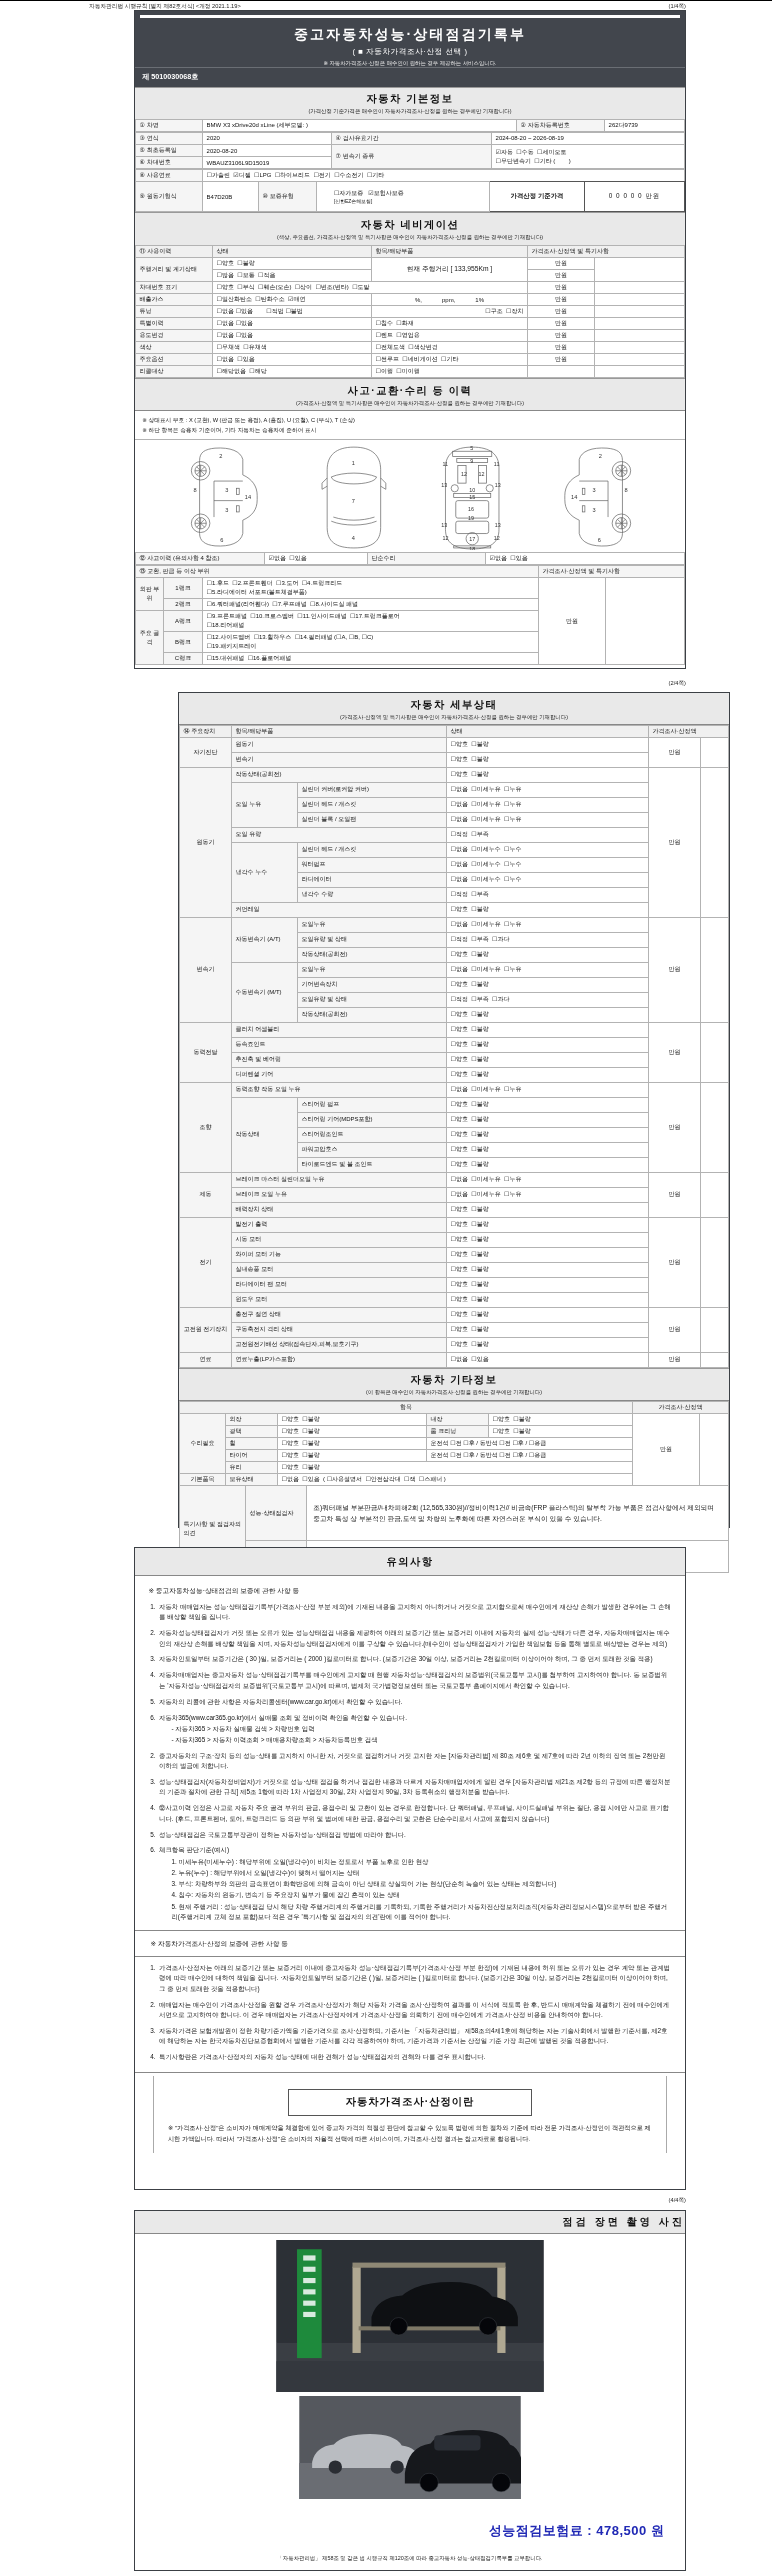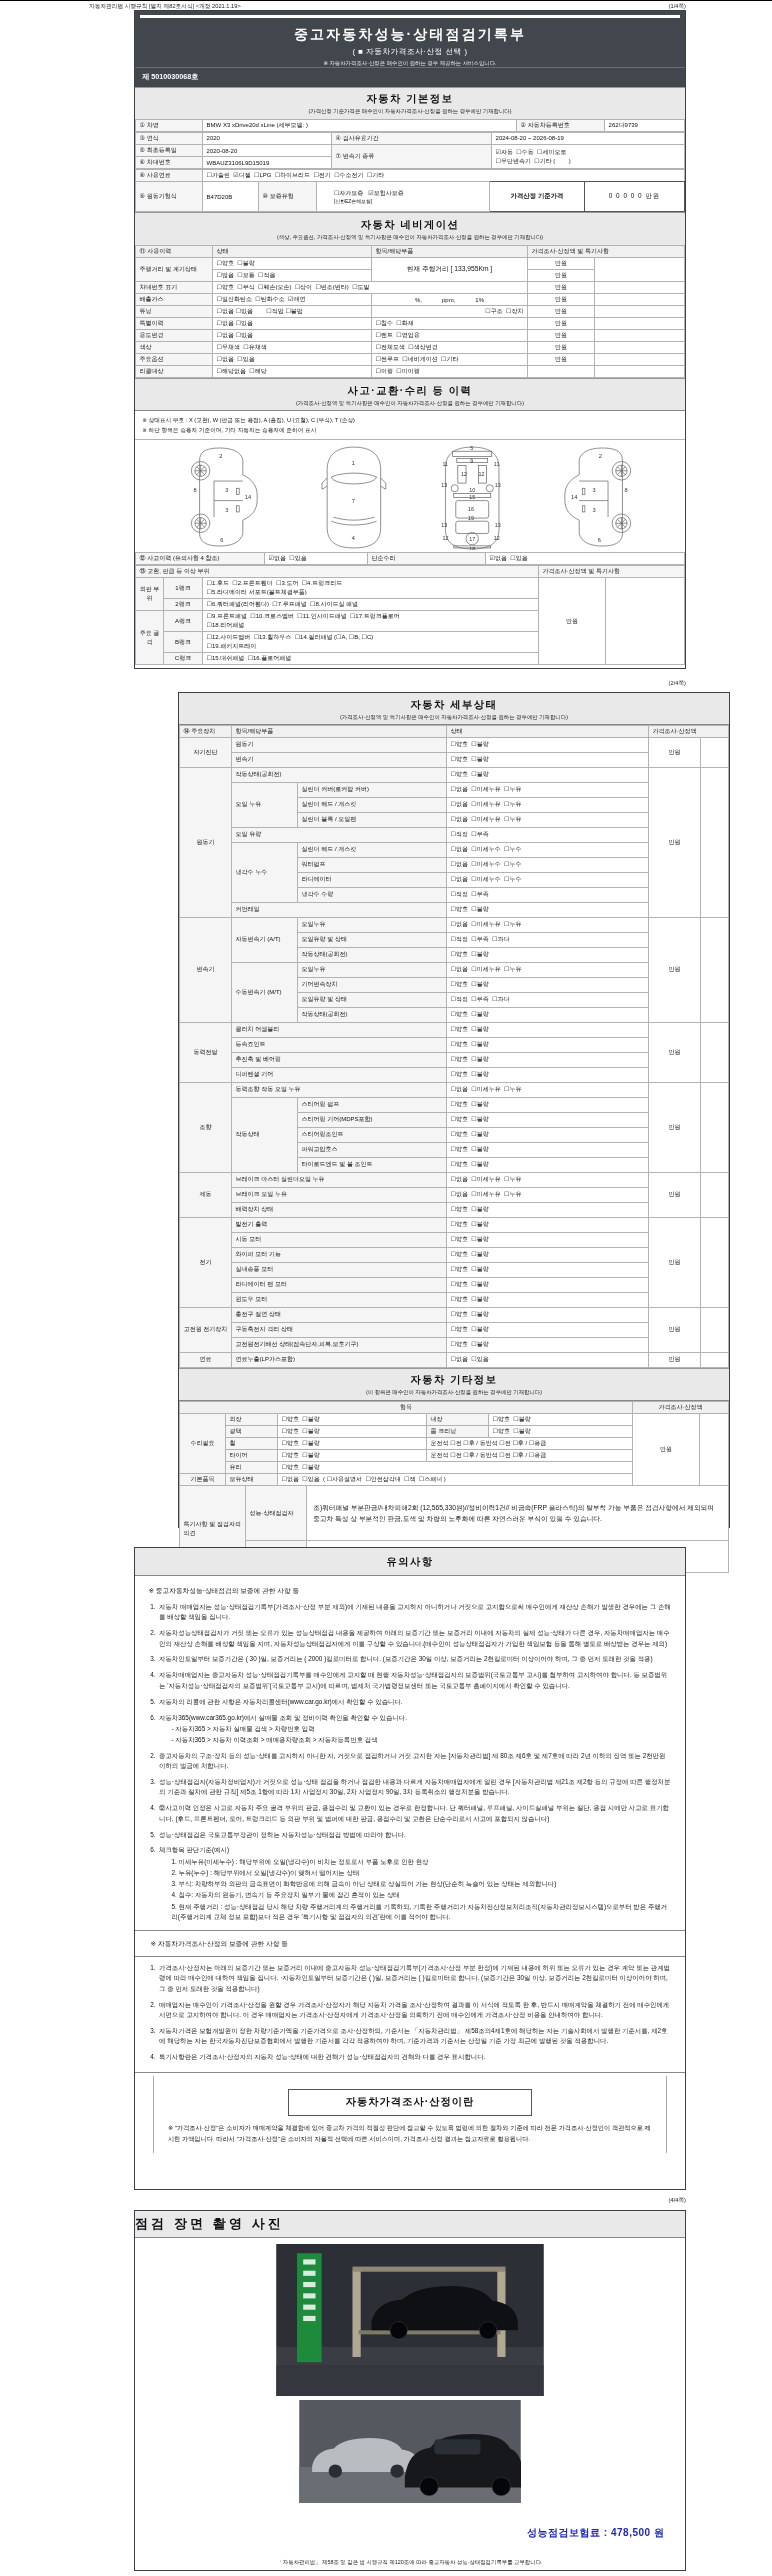--- a/index.html
+++ b/index.html
@@ -50,28 +50,28 @@
   .uli .t{flex:1;}
   .usub{margin:1px 0 0 12.4px;}
   .band{border-top:0.5px solid #888;border-bottom:0.5px solid #888;margin:8.2px -11.3px 4.1px -11.3px;padding:7.2px 15.5px;font-size:6.7px;}
   .hrline{border-top:0.5px solid #888;margin:9.3px -11.3px 3.1px -11.3px;}
   .definebox{width:242px;margin:12.4px auto 7.2px auto;border:0.5px solid #555;text-align:center;
              font-size:10.3px;font-weight:bold;letter-spacing:1px;padding:4.6px 0;}
   .definewrap{margin:0 7.2px;border-left:0.5px solid #aaa;border-right:0.5px solid #aaa;padding:0.5px 13.4px 8.2px 13.4px;}
   .definetext{font-size:6.2px;line-height:1.75;}
 
   
-  .photobar{background:#e9e9e9;border-bottom:0.5px solid #888;text-align:left;
-            font-size:13px;font-weight:bold;letter-spacing:3.1px;padding:4.1px 0;}
+  .photobar{background:#e9e9e9;border-bottom:0.5px solid #888;text-align:right;
+            font-size:10px;font-weight:bold;letter-spacing:3.1px;padding:4.1px 0;}
   .photos{display:flex;flex-direction:column;align-items:center;gap:4.1px;padding:6.2px 0 5.2px 0;}
   .photo{display:block;}
   .signbar{background:#e9e9e9;border-top:0.5px solid #888;border-bottom:0.5px solid #888;text-align:center;
            font-size:7.7px;font-weight:bold;letter-spacing:4.1px;padding:3.6px 0;}
   .signarea{position:relative;height:49px;}
-  .fee{position:absolute;right:20.6px;top:17.5px;color:#2029b5;font-weight:bold;font-size:10px;letter-spacing:0.5px;}
+  .fee{position:absolute;right:20.6px;top:17.5px;color:#2029b5;font-weight:bold;font-size:13px;letter-spacing:0.5px;}
   .foot{ text-align:center;font-size:5.4px;color:#222;line-height:1.7;padding-bottom:4.1px;}
 
   .diagwrap{border-bottom:0.5px solid #b3b3b3;padding:3.1px 0 2.1px 0;display:flex;justify-content:center;background:#fff;}
   .legend{font-size:5.7px;padding:3.6px 7.2px 3.1px 7.2px;line-height:1.8;border-bottom:0.5px solid #b3b3b3;}
   svg text{font-family:"Liberation Sans","DejaVu Sans",sans-serif;}
 </style>
 </head>
 <body>
 
 <div class="reg-note">자동차관리법 시행규칙 [별지 제82호서식] &lt;개정 2021.1.19&gt;</div>

